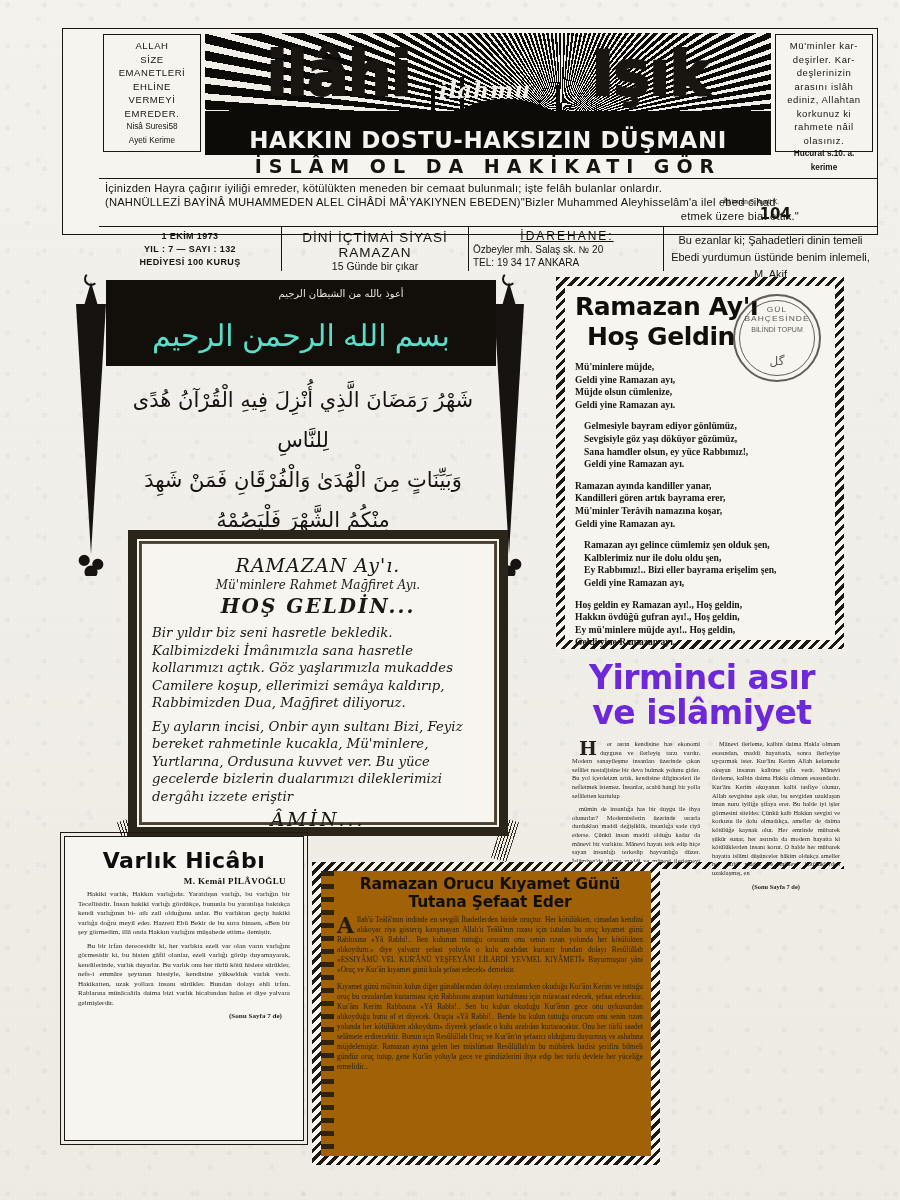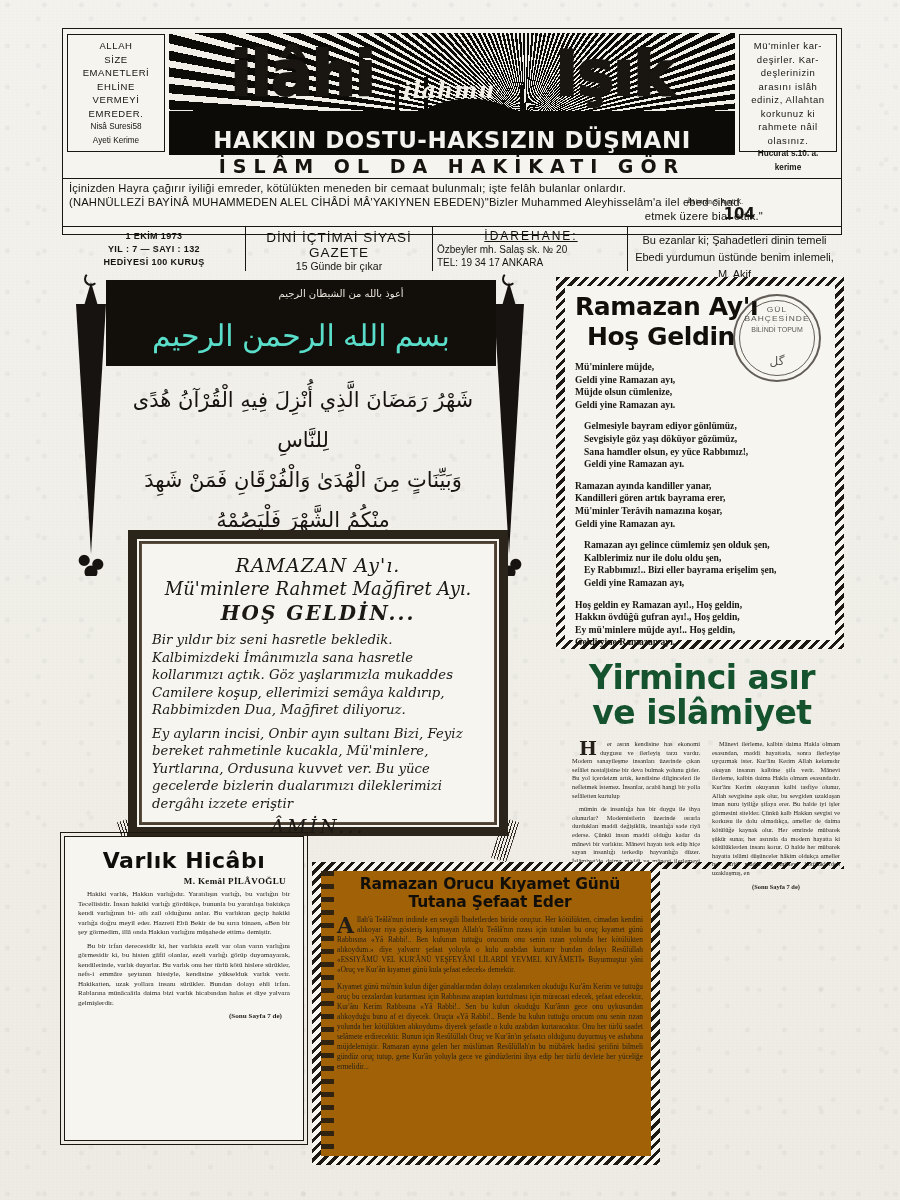--- a/index.html
+++ b/index.html
@@ -26,21 +26,21 @@
       repeating-linear-gradient(0deg, rgba(0,0,0,.02) 0 1px, transparent 1px 3px),
       repeating-linear-gradient(90deg, rgba(0,0,0,.015) 0 1px, transparent 1px 4px);}
 
   
   .zz{ 
     background-image:repeating-linear-gradient(135deg,#15120d 0 3px,transparent 3px 7px);
   }
 
   
   #masthead{position:absolute;left:62px;top:28px;width:778px;height:205px;
-            border:1px solid #1a1610;background:#f6f4ef;}
+            border:1px solid #1a1610;background:#f6f4ef;padding-left:36px;}
   #mast-top{display:flex;height:128px;}
   .mast-side{width:92px;border:1px solid #1a1610;margin:5px 4px;
              padding:4px 2px;text-align:center;font-size:9.5px;line-height:13.5px;
              letter-spacing:.6px;font-family:"Liberation Sans",sans-serif;
              position:relative;background:#f6f4ef;}
   .mast-side:before{content:"";position:absolute;inset:-4px;
              background-image:repeating-linear-gradient(135deg,#2a241b 0 2px,transparent 2px 5px);
              z-index:-1;}
   .mast-side .sm{font-size:8.2px;letter-spacing:0;}
   #mast-logo{flex:1;margin:4px 0 2px;position:relative;overflow:hidden;background:#f6f4ef;}
@@ -116,21 +116,21 @@
   #ayet-arabic{position:absolute;left:60px;top:104px;width:362px;text-align:center;
       direction:rtl;font-family:"DejaVu Sans",sans-serif;font-size:21px;line-height:40px;
       color:#171310;}
   
   #frame{position:absolute;left:66px;top:254px;width:362px;height:288px;
       border:9px solid #2b241b;background:#f7f5f0;
       box-shadow:inset 0 0 0 2px #f7f5f0, inset 0 0 0 5px #4a3f30;}
   #frame-inner{position:absolute;inset:4px;border:1px solid #5c5042;padding:8px 10px;
       font-family:"DejaVu Serif",serif;font-style:italic;color:#1c1813;}
   .hw-t1{text-align:center;font-size:19px;letter-spacing:1px;margin:2px 0 2px;}
-  .hw-t2{text-align:center;font-size:18px;margin-bottom:1px;}
+  .hw-t2{text-align:center;font-size:12px;margin-bottom:1px;}
   .hw-t3{text-align:center;font-size:20px;font-weight:bold;letter-spacing:2px;margin:2px 0 6px;}
   .hw-p{font-size:13.3px;line-height:17.5px;}
   .hw-amin{text-align:center;font-size:19px;letter-spacing:3px;margin-top:3px;}
   .tassel{position:absolute;width:16px;height:42px;background:
       repeating-linear-gradient(90deg,#2b241b 0 1px,transparent 1px 3px);}
 
   
   #poem-box{position:absolute;left:556px;top:277px;width:288px;height:372px;background:#f6f4ef;}
   #poem-box .edge{position:absolute;inset:0;
       background-image:repeating-linear-gradient(135deg,#1d1812 0 3px,transparent 3px 7px);}
@@ -147,21 +147,21 @@
       font-family:"Liberation Sans",sans-serif;line-height:8.5px;}
   #stamp .s3{position:absolute;bottom:12px;left:0;right:0;text-align:center;font-size:12px;
       font-family:"DejaVu Sans",sans-serif;direction:rtl;}
   .stanza{margin-top:9px;font-size:9.6px;line-height:12.6px;font-family:"Liberation Serif",serif;
       font-weight:bold;color:#1a1610;}
   .stanza.ind{padding-left:9px}
 
   
   #ya-head{position:absolute;left:560px;top:660px;width:284px;text-align:center;
       font-family:"DejaVu Sans",sans-serif;font-weight:bold;font-size:33px;line-height:35px;
-      letter-spacing:-.5px;color:#14532d;}
+      letter-spacing:-.5px;color:#6d28d9;}
   #ya-body{position:absolute;left:572px;top:740px;width:268px;height:420px;
       column-count:2;column-gap:12px;font-size:6.4px;line-height:8.6px;text-align:justify;
       font-family:"Liberation Serif",serif;color:#241f18;}
   #ya-body p{margin:0 0 5px;text-indent:7px}
   #ya-body .dropcap{float:left;font-size:19px;line-height:16px;font-weight:bold;
       padding:0 3px 0 0;font-family:"DejaVu Serif",serif;}
   #ya-body .end{text-align:center;font-weight:bold;text-indent:0}
   #ya-rule{position:absolute;left:560px;top:862px;width:284px;height:7px;}
 
   
@@ -254,21 +254,21 @@
   <div id="ayet-num">104</div>
 
   <div id="mast-info">
     <div class="info-cell" id="ic-date">
       <div>1 EKİM 1973</div>
       <div>YIL : 7 — SAYI : 132</div>
       <div>HEDİYESİ 100 KURUŞ</div>
     </div>
     <div class="info-cell" id="ic-type">
       <div class="t1">DİNİ İÇTİMAİ SİYASİ</div>
-      <div class="t1">GAZETE</div>
+      <div class="t1">RAMAZAN</div>
       <div class="t2">15 Günde bir çıkar</div>
     </div>
     <div class="info-cell" id="ic-adm">
       <div class="t1">İDAREHANE:</div>
       <div>Özbeyler mh. Salaş sk. № 20</div>
       <div>TEL: 19 34 17          ANKARA</div>
     </div>
     <div class="info-cell" id="ic-quote">
       <div>Bu ezanlar ki; Şahadetleri dinin temeli</div>
       <div>Ebedi yurdumun üstünde benim inlemeli, M. Akif</div>

